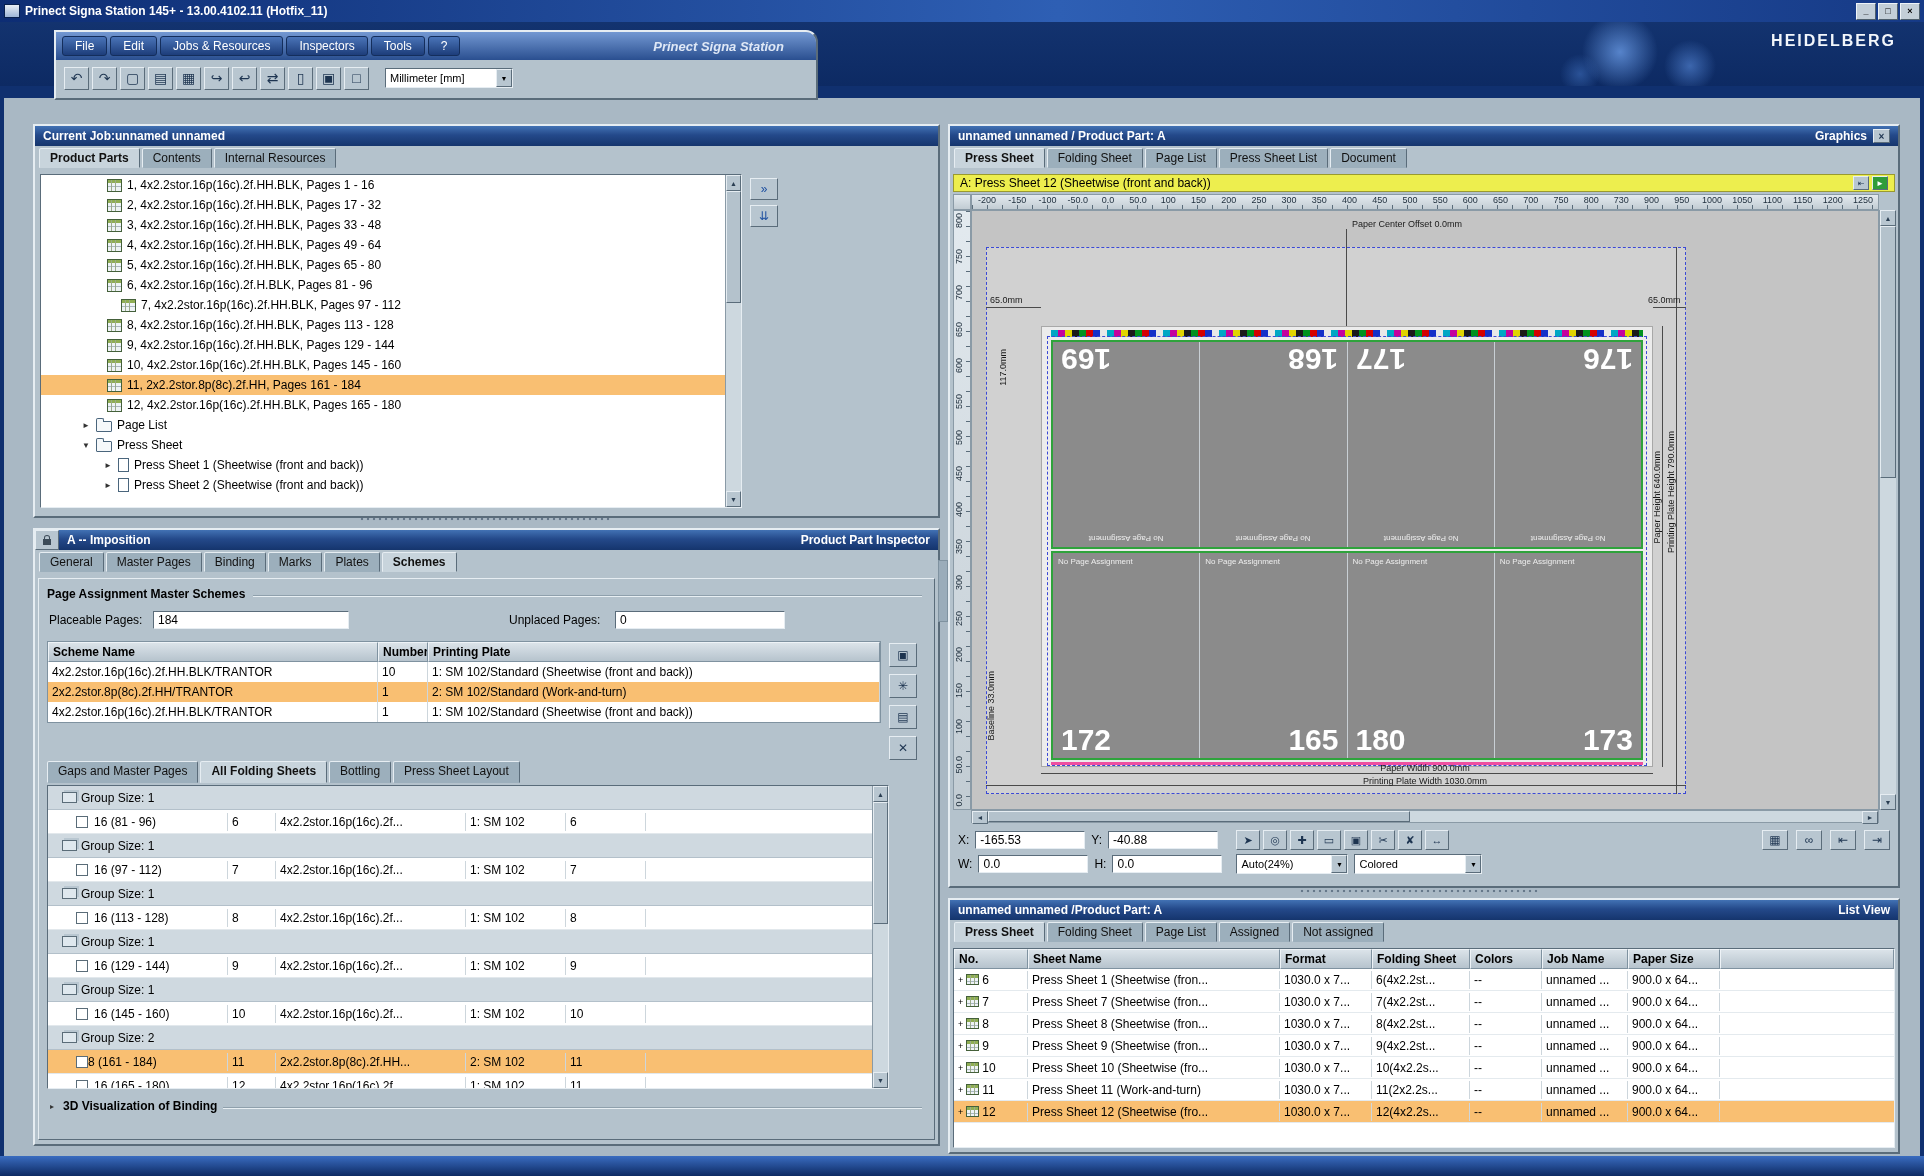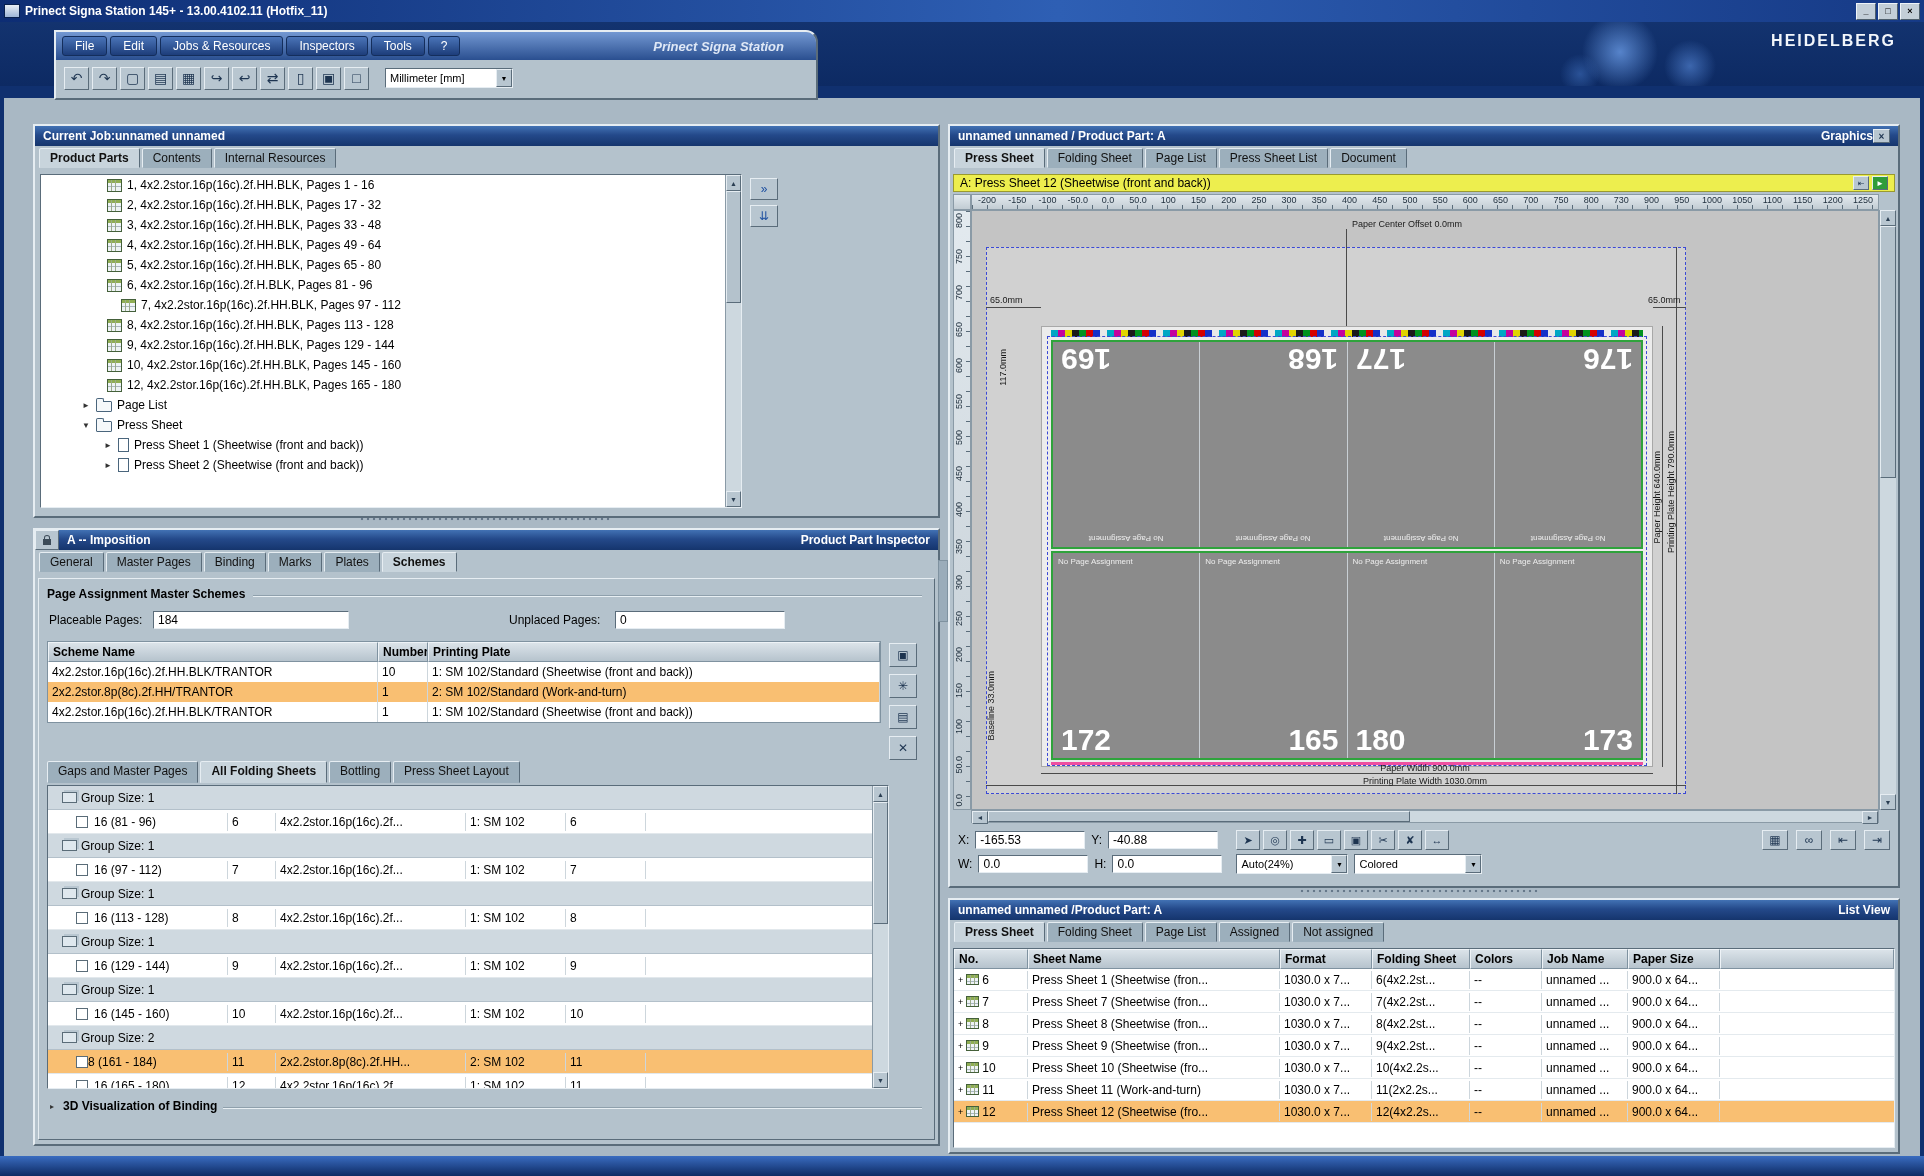--- a/index.html
+++ b/index.html
@@ -224,20 +224,24 @@
             <div class="trow" style="padding-left:66px">
               <span class="grid-icon"></span>
               <span>9, 4x2.2stor.16p(16c).2f.HH.BLK, Pages 129 - 144</span>
             </div>
 
             <div class="trow" style="padding-left:66px">
               <span class="grid-icon"></span>
               <span>10, 4x2.2stor.16p(16c).2f.HH.BLK, Pages 145 - 160</span>
             </div>
 
+            <div class="trow hl" style="padding-left:66px">
+              <span class="grid-icon"></span>
+              <span>11, 2x2.2stor.8p(8c).2f.HH, Pages 161 - 184</span>
+            </div>
 
             <div class="trow" style="padding-left:66px">
               <span class="grid-icon"></span>
               <span>12, 4x2.2stor.16p(16c).2f.HH.BLK, Pages 165 - 180</span>
             </div>
           </div>
         <div class="trow" style="padding-left:40px">
           <span class="tri">►</span>
           <span class="folder-icon"></span>
           <span>Page List</span>
@@ -486,21 +490,21 @@
         <span class="hline"></span>
       </div>
     </div>
   </div>
 
   <div class="abs" style="left:938px;top:560px;width:8px;height:60px;background:#9aacba;border:1px solid #7f92a0"></div>
 
   <div id="graphics-panel" class="panel3d" style="left:948px;top:124px;width:948px;height:760px">
     <div class="blue-hdr">
       <span>unnamed unnamed  / Product Part: A</span>
-      <span style="display:flex;align-items:flex-start;">
+      <span style="display:flex;align-items:flex-start;gap:6px">
         <span>Graphics</span>
         <span class="sq-btn" style="width:17px;height:14px;font-size:10px">×</span>
       </span>
     </div>
     <div class="tabs">
 
     <span class="tab active">Press Sheet</span>
         <span class="tab">Folding Sheet</span>
         <span class="tab">Page List</span>
         <span class="tab">Press Sheet List</span>

